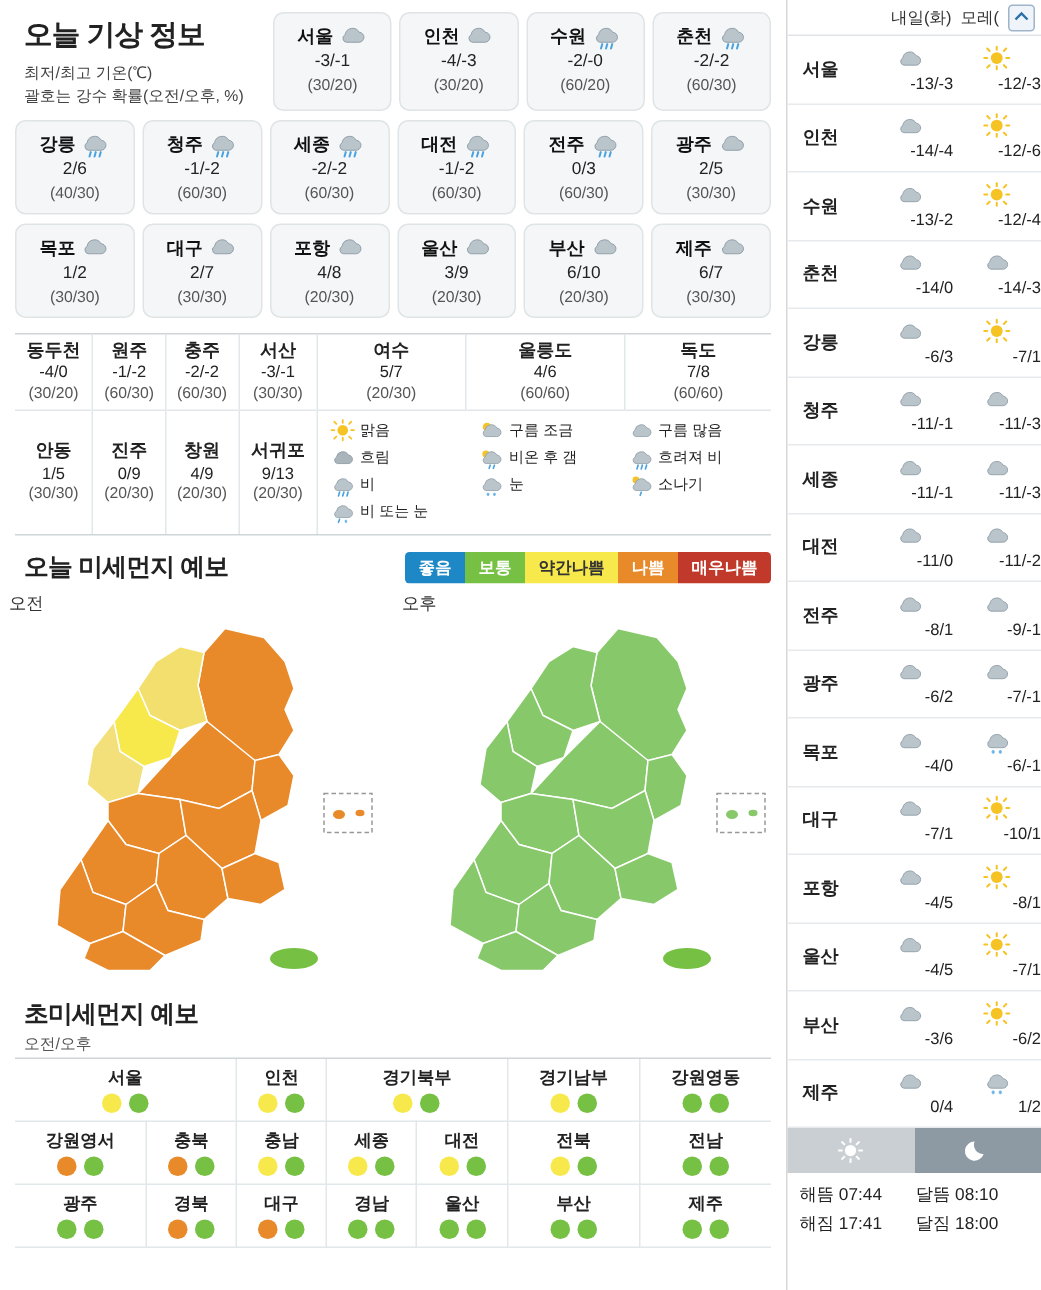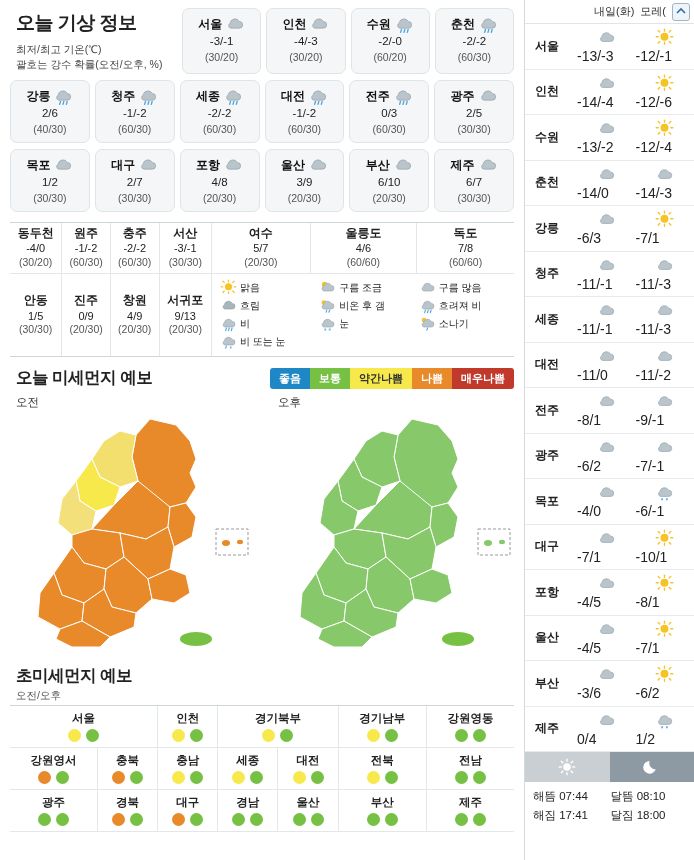--- a/index.html
+++ b/index.html
@@ -54,41 +54,41 @@
   .legend-item { display:flex; align-items:center; gap:3px; white-space:nowrap; }
 
   
   .dust-hd { display:flex; align-items:flex-end; padding: 10px 10px 0 16px; }
   .dust-hd h2 { font-size:16.5px; margin:0; font-weight:bold; letter-spacing:-0.5px;}
   .grade-bar { margin-left:auto; display:flex; border-radius:3px; overflow:hidden; font-size:11px; font-weight:bold; color:#fff;}
   .grade-bar div { padding:3px 9px; }
 
   .maps { display:flex; margin-top:4px; }
   .mapbox { width:50%; position:relative; height:270px; }
-  .mapbox .lbl { position:absolute; left:16px; top:2px; font-size:11.5px; color:#333;}
+  .mapbox .lbl { position:absolute; left:6px; top:2px; font-size:11.5px; color:#333;}
   .mapbox svg { position:absolute; left:0; top:14px; }
 
   .pm25-hd { padding: 2px 10px 0 16px; }
   .pm25-hd h2 { font-size:16.5px; margin:0; font-weight:bold; letter-spacing:-0.5px;}
   .pm25-hd .sub2 { font-size:10.5px; color:#555; margin-top:2px;}
 
   .pm-grid { margin: 2px 10px 0 10px; border-top:1px solid #cfd6d8;}
   .pm-grid table { width:100%; border-collapse:collapse;}
   .pm-grid td { border-bottom:1px solid #e2e7e9; border-right:1px solid #e2e7e9; text-align:center; padding:5px 0 5px 0; font-size:11.5px;}
   .pm-grid td:last-child { border-right:none;margin-left:26px;}
   .pm-cell .nm { font-weight:bold; display:block; margin-bottom:3px;}
   .dots { display:flex; justify-content:center; gap:5px;}
   .dot { width:13px; height:13px; border-radius:50%; display:inline-block;}
 
   
   .rhead { height:24px; display:flex; align-items:center; justify-content:flex-end; padding-right:4px; font-size:11px; color:#333; gap:6px; border-bottom:1px solid #e0e4e6;}
   .rhead .box { width:18px;height:18px;border:1px solid #9fb4c8; border-radius:3px; display:flex;align-items:center;justify-content:center; background:#eef4f9;}
   .rrow { display:grid; grid-template-columns: 52px 1fr 1fr; align-items:center; border-bottom:1px solid #e6eaec; height:45.5px;}
   .rrow .rnm { font-weight:bold; font-size:12px; padding-left:10px;}
-  .rcell { text-align:left; font-size:14px; line-height:1.15;}
+  .rcell { text-align:right; font-size:11px; line-height:1.15;}
   .rcell .t { margin-top:1px; }
 
   .sunbar { display:flex; height:30px; }
   .sunbar .s1 { flex:1; background:#c9cfd3; display:flex;align-items:center;justify-content:center;}
   .sunbar .s2 { flex:1; background:#8e9aa3; display:flex;align-items:center;justify-content:center;}
   .suninfo { font-size:11.5px; padding:7px 6px 0 8px; display:grid; grid-template-columns:1fr 1fr; row-gap:4px;}
   .logo { margin-top:8px; font-size:10px; color:#555; padding-left:8px;}
   .logo .brand { display:inline-flex; align-items:center; gap:2px; font-weight:bold; font-size:12px; color:#111; }
   .kbox { background:#1565c0; color:#fff; padding:0px 4px; border-radius:2px; font-size:12px;}
 
@@ -704,21 +704,21 @@
                   <line x1="12" y1="18" x2="12" y2="20.5"></line>
                   <line x1="1.5" y1="11" x2="4" y2="11"></line>
                   <line x1="20" y1="11" x2="22.5" y2="11"></line>
                   <line x1="4" y1="3" x2="6" y2="5"></line>
                   <line x1="18" y1="17" x2="20" y2="19"></line>
                   <line x1="20" y1="3" x2="18" y2="5"></line>
                   <line x1="6" y1="17" x2="4" y2="19"></line>
                 </g>
               </svg>
             </div>
-            <div class="t">-12/-1</div>
+            <div class="t">-12/-3</div>
           </div>
         </div>
         <div class="rrow">
           <div class="rnm">인천</div>
           <div class="rcell">
             <div style="display:flex;justify-content:center">
               <svg class="wi" width="19" height="19" viewBox="0 0 24 24">
                 <path d="M7 17h10a4 4 0 0 0 .3-8 6 6 0 0 0-11.2 2A3.2 3.2 0 0 0 7 17z" fill="#b9c4cb" stroke="#93a1ab" stroke-width="0.8"></path>
               </svg>
             </div>

